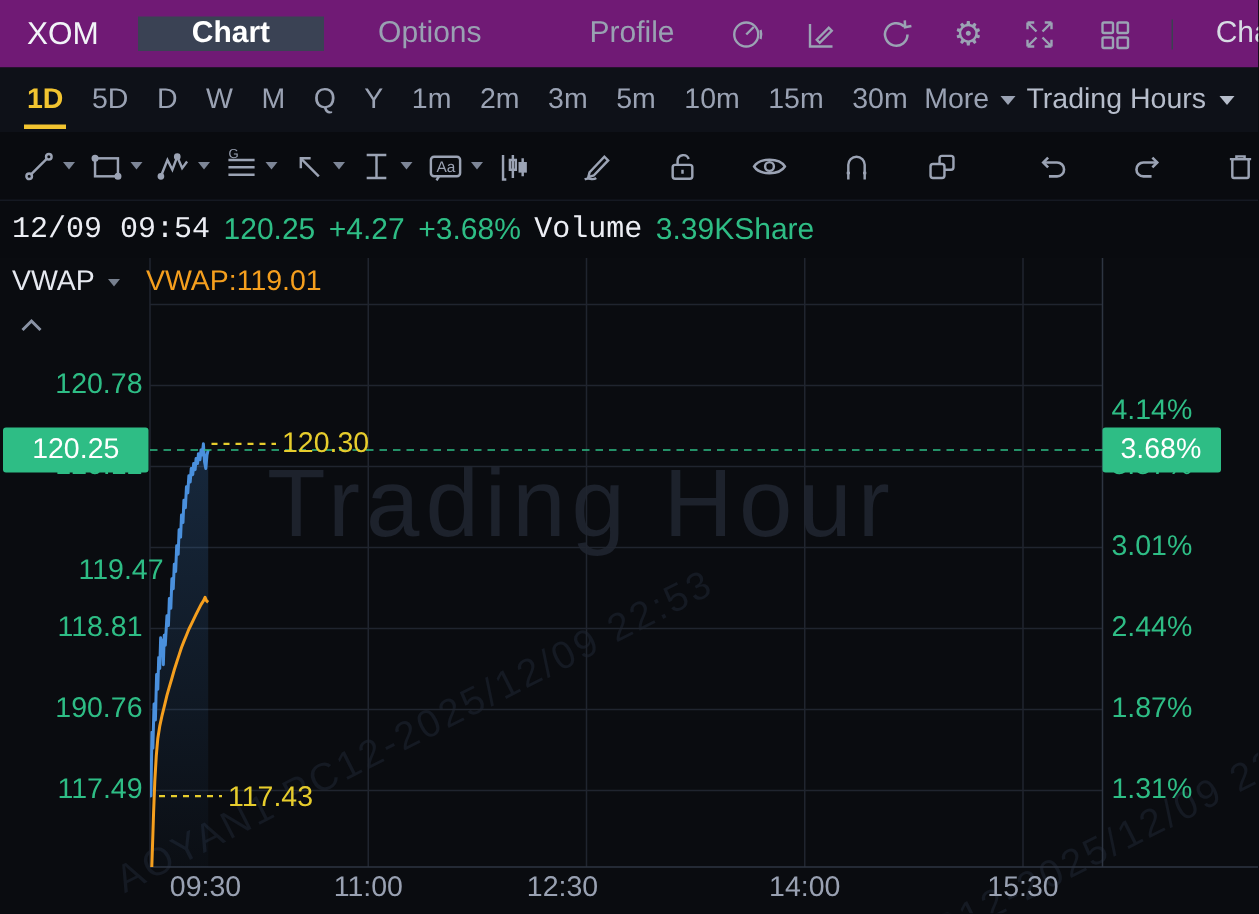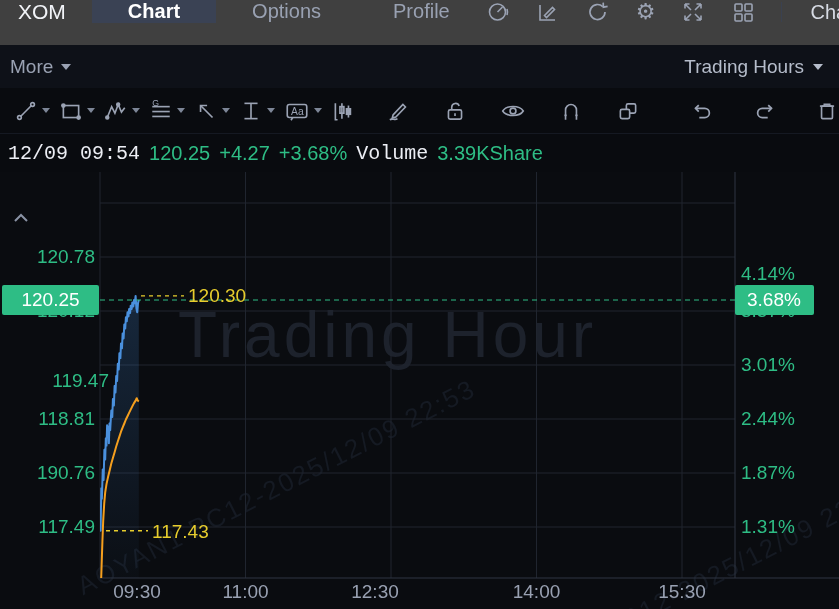--- a/index.html
+++ b/index.html
@@ -1,20 +1,20 @@
 <!DOCTYPE html>
 <html><head>
 <meta charset="utf-8">
 <style>
   html,body{margin:0;padding:0;background:#0a0c10;}
   .stage{position:relative;width:839px;height:609px;overflow:hidden;
     font-family:"Liberation Sans",sans-serif;color:#e8ebf2;background:#0a0c10;}
   
-  .topnav{position:absolute;left:0;top:0;width:839px;height:45px;background:#404040;
-    display:flex;align-items:flex-start;}
+  .topnav{position:absolute;left:0;top:0;width:839px;height:45px;background:#701a75;
+    display:flex;align-items:center;}
   .ticker{display:flex;align-items:center;padding:0 16px 0 18px;font-size:21px;color:#f2f4f8;}
   .vdiv{width:1px;height:20px;background:#3a4150;align-self:center;}
   .nav-tab{display:flex;align-items:center;padding:0 36px;font-size:20px;color:#99a1b2;cursor:pointer;}
   .nav-tab.active{background:#3a4254;color:#ffffff;font-weight:bold;margin-left:10px;}
   .nav-icons{margin-left:auto;display:flex;align-items:center;gap:26px;padding-right:14px;}
   .nav-icons svg{display:block;}
   .icon-btn{display:flex;align-items:center;color:#9ba3b4;}
   .gear-glyph{font-size:22px;color:#9ba3b4;line-height:1;}
   .chart-dd{display:flex;align-items:center;gap:7px;color:#d7dbe4;font-size:20px;padding-left:2px;}
   .caret{display:inline-block;width:0;height:0;border-left:5px solid transparent;
@@ -115,20 +115,36 @@
         </span>
       <div class="vdiv"></div>
       <div class="chart-dd">
         <span>Chart</span>
 
       </div>
     </div>
   </header>
 
   <div class="tfbar">
+    <div id="tf-items" style="display:flex;align-items:center;height:100%;">
+        <div class="tf-item active">1D</div>
+        <div class="tf-item">5D</div>
+        <div class="tf-item">D</div>
+        <div class="tf-item">W</div>
+        <div class="tf-item">M</div>
+        <div class="tf-item">Q</div>
+        <div class="tf-item">Y</div>
+        <div class="tf-item">1m</div>
+        <div class="tf-item">2m</div>
+        <div class="tf-item">3m</div>
+        <div class="tf-item">5m</div>
+        <div class="tf-item">10m</div>
+        <div class="tf-item">15m</div>
+        <div class="tf-item">30m</div>
+      </div>
     <div class="tf-more">
       <span>More</span>
       <span class="caret"></span>
     </div>
     <div class="session-dd">
       <span>Trading Hours</span>
       <span class="caret"></span>
     </div>
   </div>
 
@@ -296,20 +312,25 @@
         <line x1="735" y1="172" x2="735" y2="578" stroke="#2e3542" stroke-width="1"></line>
         <line x1="100" y1="578" x2="839" y2="578" stroke="#2e3542" stroke-width="1"></line>
         <polygon points="100.0,508.6 100.6,530.7 101.3,488.2 101.9,498.8 102.7,469.4 103.6,480.0 104.4,449.7 105.2,459.5 105.8,438.3 106.5,445.6 107.1,425.2 107.9,436.6 108.4,426.8 108.9,443.2 109.5,423.5 110.2,430.1 111.3,410.5 112.3,417.0 112.9,399.0 113.9,405.5 114.6,385.9 115.5,392.5 116.2,376.1 117.1,381.0 117.8,363.8 118.8,369.5 119.4,353.2 120.4,358.1 121.0,343.4 122.0,348.3 122.6,333.5 123.6,338.5 124.3,324.5 125.2,328.6 125.9,317.2 126.8,321.3 127.5,312.3 128.5,316.4 129.1,309.0 130.1,313.1 130.7,305.7 131.7,309.0 132.3,302.5 133.3,306.5 134.0,300.0 134.8,303.3 135.6,295.9 136.4,308.2 137.2,312.3 138.0,303.3 138.8,300.0 138.8,578 100.0,578" fill="url(#bfill)" clip-path="url(#plotclip)"></polygon>
         <polyline points="101.0,583.9 101.6,565.9 102.4,541.4 103.2,520.9 104.2,503.7 105.2,492.3 106.5,484.1 108.1,476.7 109.7,470.2 111.3,463.6 112.9,457.9 114.6,452.2 116.2,446.5 117.8,441.5 119.4,436.6 121.0,431.7 122.6,427.6 124.3,423.5 125.9,419.5 127.5,416.2 129.1,412.9 130.7,409.6 132.3,406.4 134.0,403.1 135.6,400.6 136.7,398.2 137.7,400.6 138.8,401.5" fill="none" stroke="#f59f1e" stroke-width="2" clip-path="url(#plotclip)" stroke-linejoin="round"></polyline>
         <polyline points="100.0,508.6 100.6,530.7 101.3,488.2 101.9,498.8 102.7,469.4 103.6,480.0 104.4,449.7 105.2,459.5 105.8,438.3 106.5,445.6 107.1,425.2 107.9,436.6 108.4,426.8 108.9,443.2 109.5,423.5 110.2,430.1 111.3,410.5 112.3,417.0 112.9,399.0 113.9,405.5 114.6,385.9 115.5,392.5 116.2,376.1 117.1,381.0 117.8,363.8 118.8,369.5 119.4,353.2 120.4,358.1 121.0,343.4 122.0,348.3 122.6,333.5 123.6,338.5 124.3,324.5 125.2,328.6 125.9,317.2 126.8,321.3 127.5,312.3 128.5,316.4 129.1,309.0 130.1,313.1 130.7,305.7 131.7,309.0 132.3,302.5 133.3,306.5 134.0,300.0 134.8,303.3 135.6,295.9 136.4,308.2 137.2,312.3 138.0,303.3 138.8,300.0" fill="none" stroke="#4a90dd" stroke-width="2" clip-path="url(#plotclip)" stroke-linejoin="round"></polyline>
         <line x1="100" y1="300" x2="735" y2="300" stroke="#2ebd85" stroke-width="1" stroke-dasharray="5 4"></line>
         <line x1="141" y1="295.9090000000002" x2="184" y2="295.9090000000002" stroke="#e7cd2d" stroke-width="1.4" stroke-dasharray="4 4"></line>
         <line x1="106" y1="530.7323999999994" x2="148" y2="530.7323999999994" stroke="#e7cd2d" stroke-width="1.4" stroke-dasharray="4 4"></line>
       </svg>
 
+    <div class="ind-row">
+      <span class="ind-name">VWAP</span>
+      <span class="dd ind-caret"></span>
+      <span class="ind-val">VWAP:119.01</span>
+    </div>
     <span class="chevron-up">
       <svg width="18" height="12" viewBox="0 0 18 12" fill="none" stroke="#8a93a5" stroke-width="2">
         <polyline points="3,9 9,3 15,9"></polyline>
       </svg></span>
 
     <div id="axis-labels">
         <div class="ax-left" style="top: 74px;">120.78</div>
         <div class="ax-right" style="top: 91px;">4.14%</div>
         <div class="ax-left" style="top: 128px;">120.12</div>
         <div class="ax-right" style="top: 128px;">3.57%</div>

